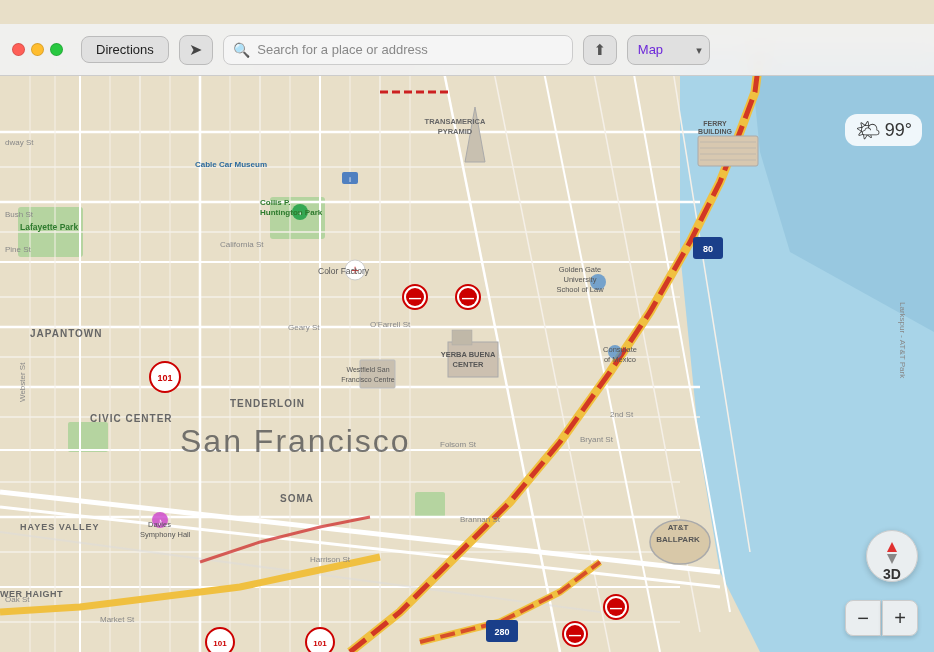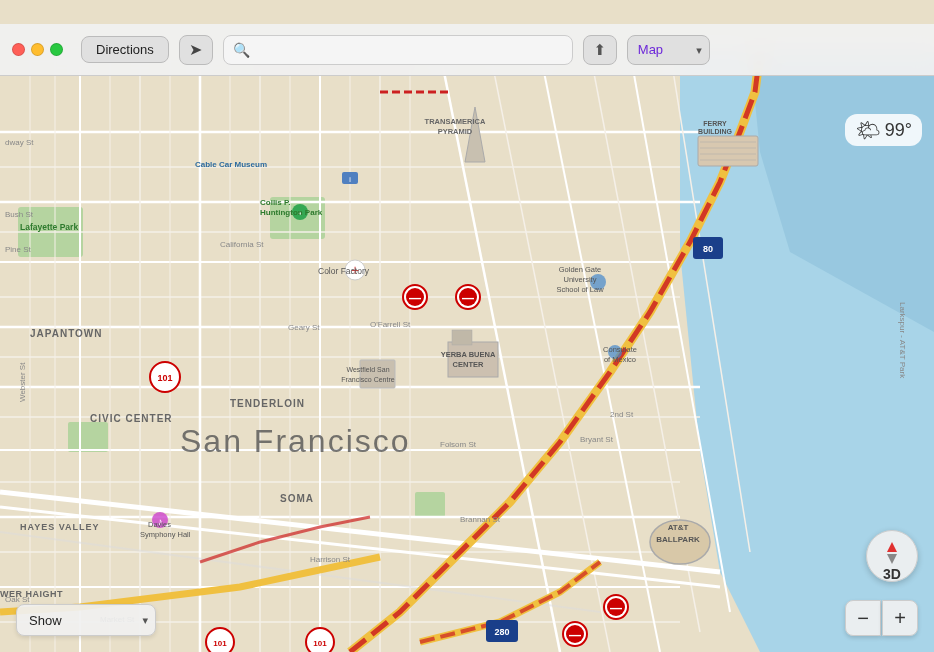--- a/index.html
+++ b/index.html
@@ -281,20 +281,21 @@
   <button class="directions-btn">
     <span>Directions</span>
   </button>
 
   <div class="location-btn">
     <span>➤</span>
   </div>
 
   <div class="search-bar">
     <span class="search-icon-span">🔍</span>
+    <span>Search for a place or address</span>
   </div>
 
   <div class="share-btn">
     <span>⬆</span>
   </div>
 
   <div class="map-type-wrapper">
     <select>
       <option>Map</option>
       <option>Transit</option>
@@ -511,23 +512,13 @@
   <div class="zoom-controls">
     <div class="zoom-btn">
       <span>−</span>
     </div>
     <div class="zoom-btn">
       <span>+</span>
     </div>
   </div>
 
   
-  <div class="show-dropdown">
-    <div class="show-dropdown-wrapper">
-      <select>
-        <option>Show</option>
-        <option>Traffic</option>
-        <option>Satellite</option>
-        <option>Points of Interest</option>
-      </select>
-    </div>
-  </div>
 </div>
 
 </body></html>

